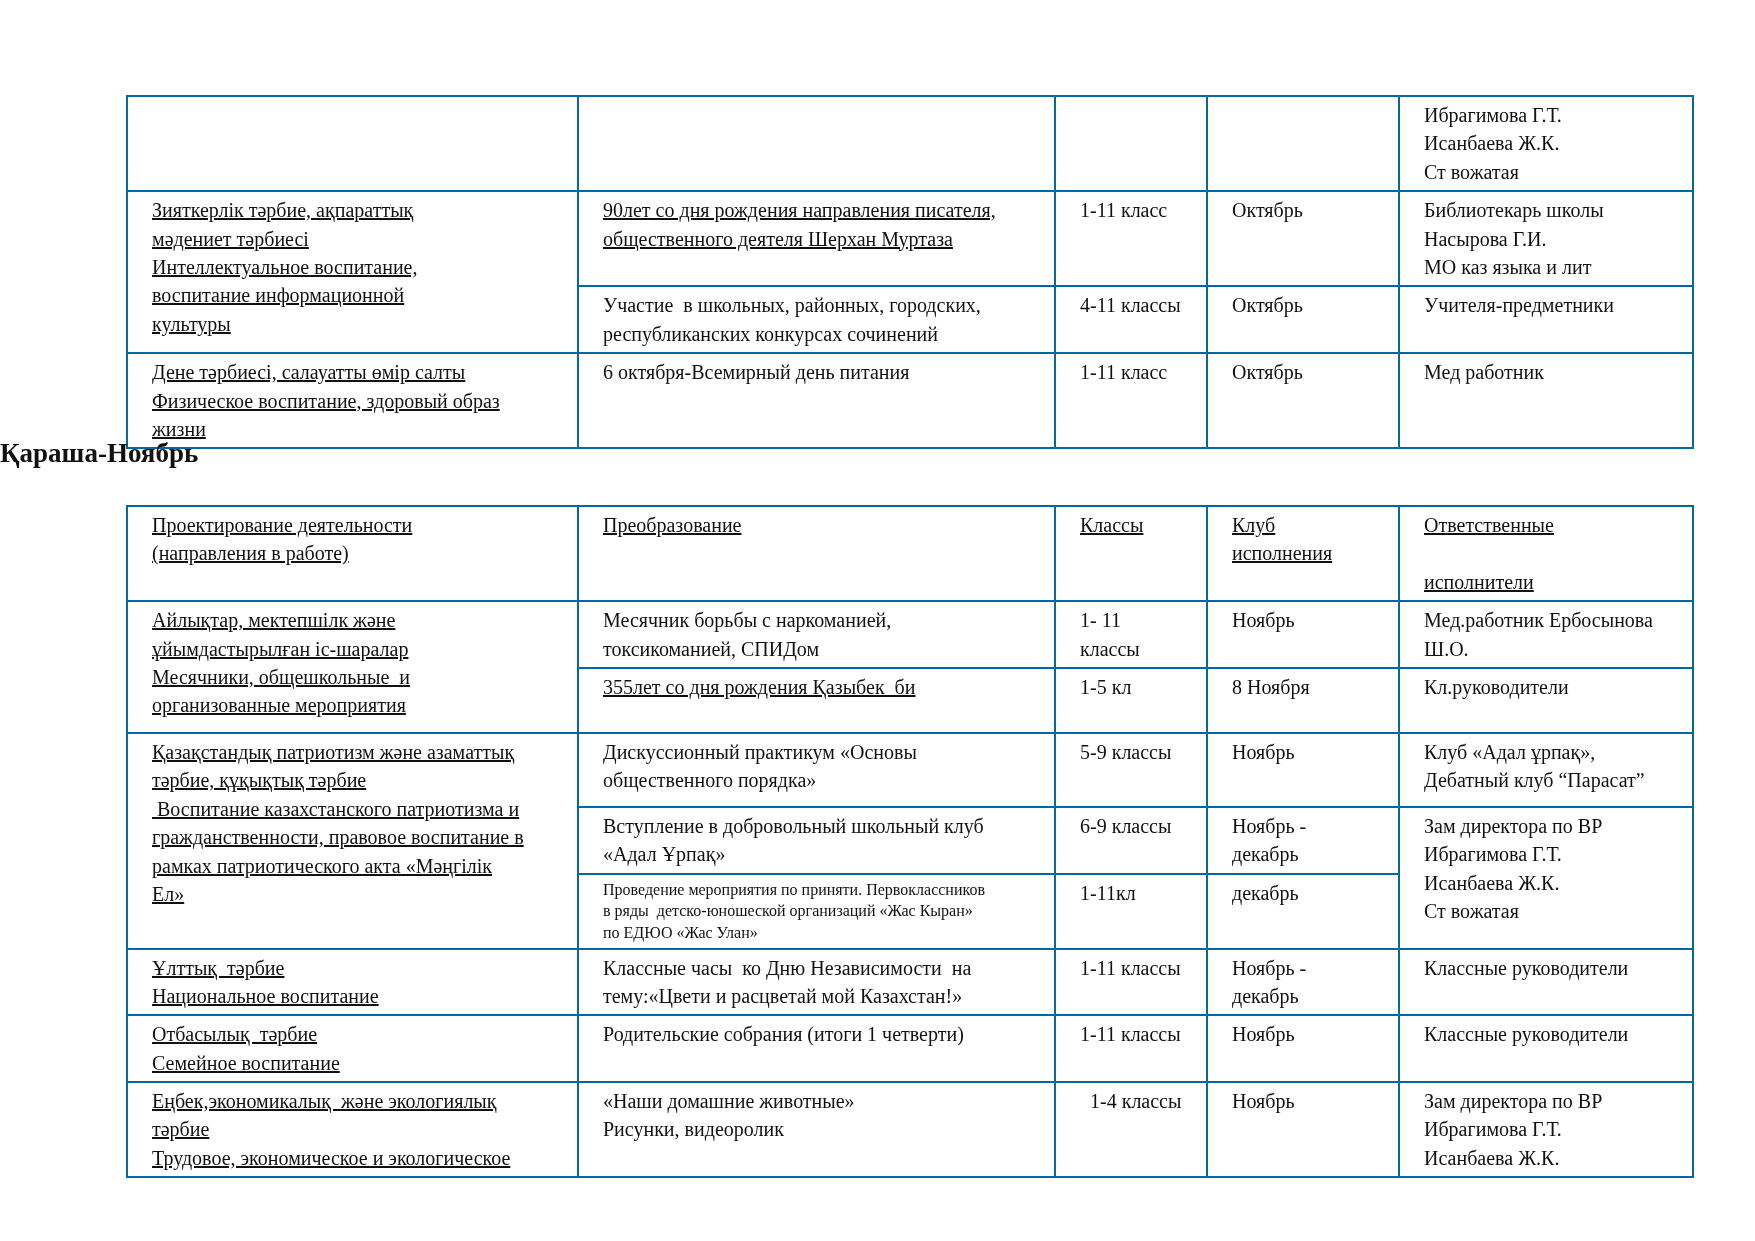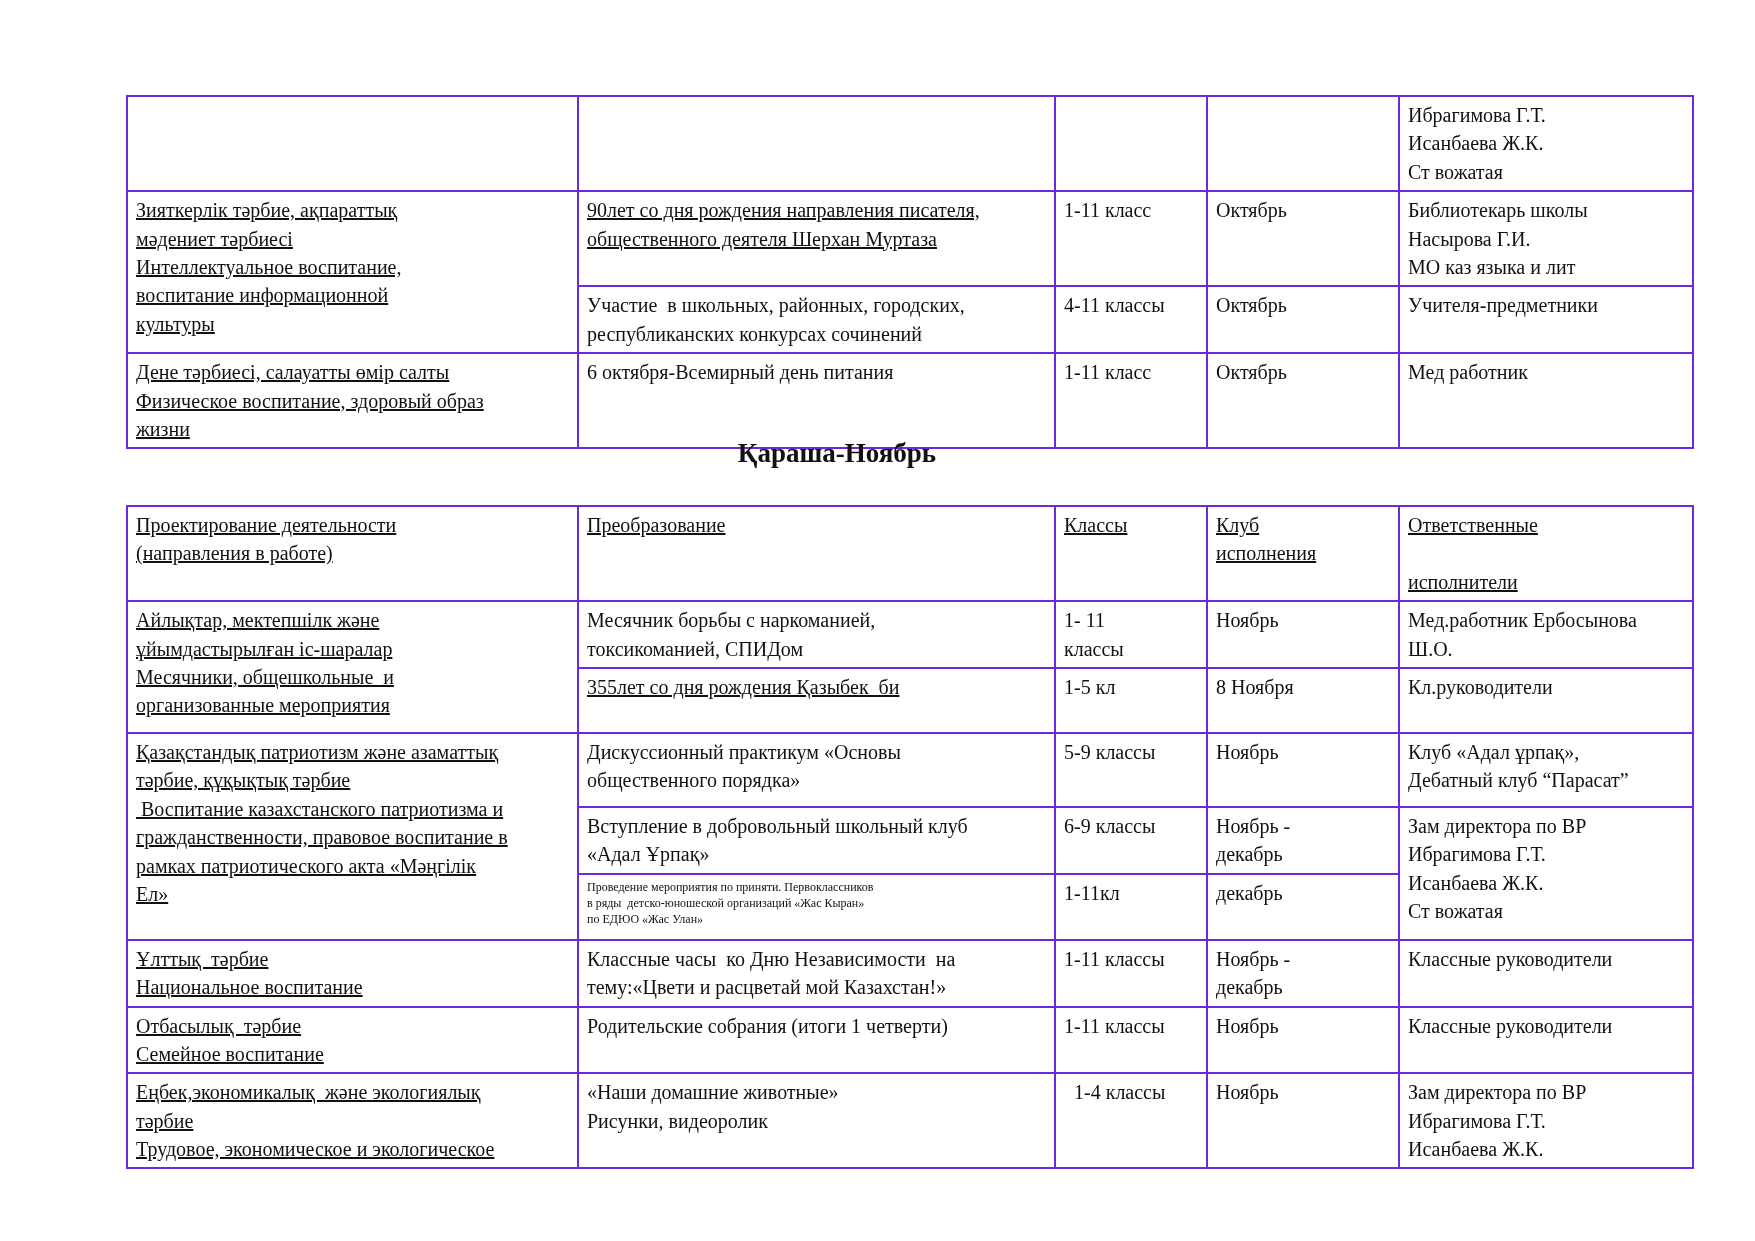--- a/index.html
+++ b/index.html
@@ -18,37 +18,37 @@
   }
   table.doc-table {
     position: absolute;
     border-collapse: collapse;
     table-layout: fixed;
     width: 1566px;
     font-size: 20px;
     line-height: 1.42;
   }
   table.doc-table td, table.doc-table th {
-    border: 2px solid #6d28d9;
+    border: 2px solid #0369a1;
     vertical-align: top;
-    padding: 4px 8px;
+    padding: 4px 24px;
     white-space: pre-wrap;
     overflow: hidden;
     font-weight: normal;
     text-align: left;
   }
   td.bold, th.bold { font-weight: bold; text-decoration: underline; }
   td.center, th.center { text-align: center; }
-  td.small { font-size: 12px; line-height: 1.35; }
+  td.small { font-size: 16px; line-height: 1.35; }
   .heading {
     position: absolute;
     left: 0;
     top: 438px;
     width: 1674px;
-    text-align: center;
+    text-align: left;
     font-size: 27px;
     font-weight: bold;
   }
 </style>
 </head>
 <body>
 
 <div class="page">
 
   <table class="doc-table" style="left:126px; top:95px;">

